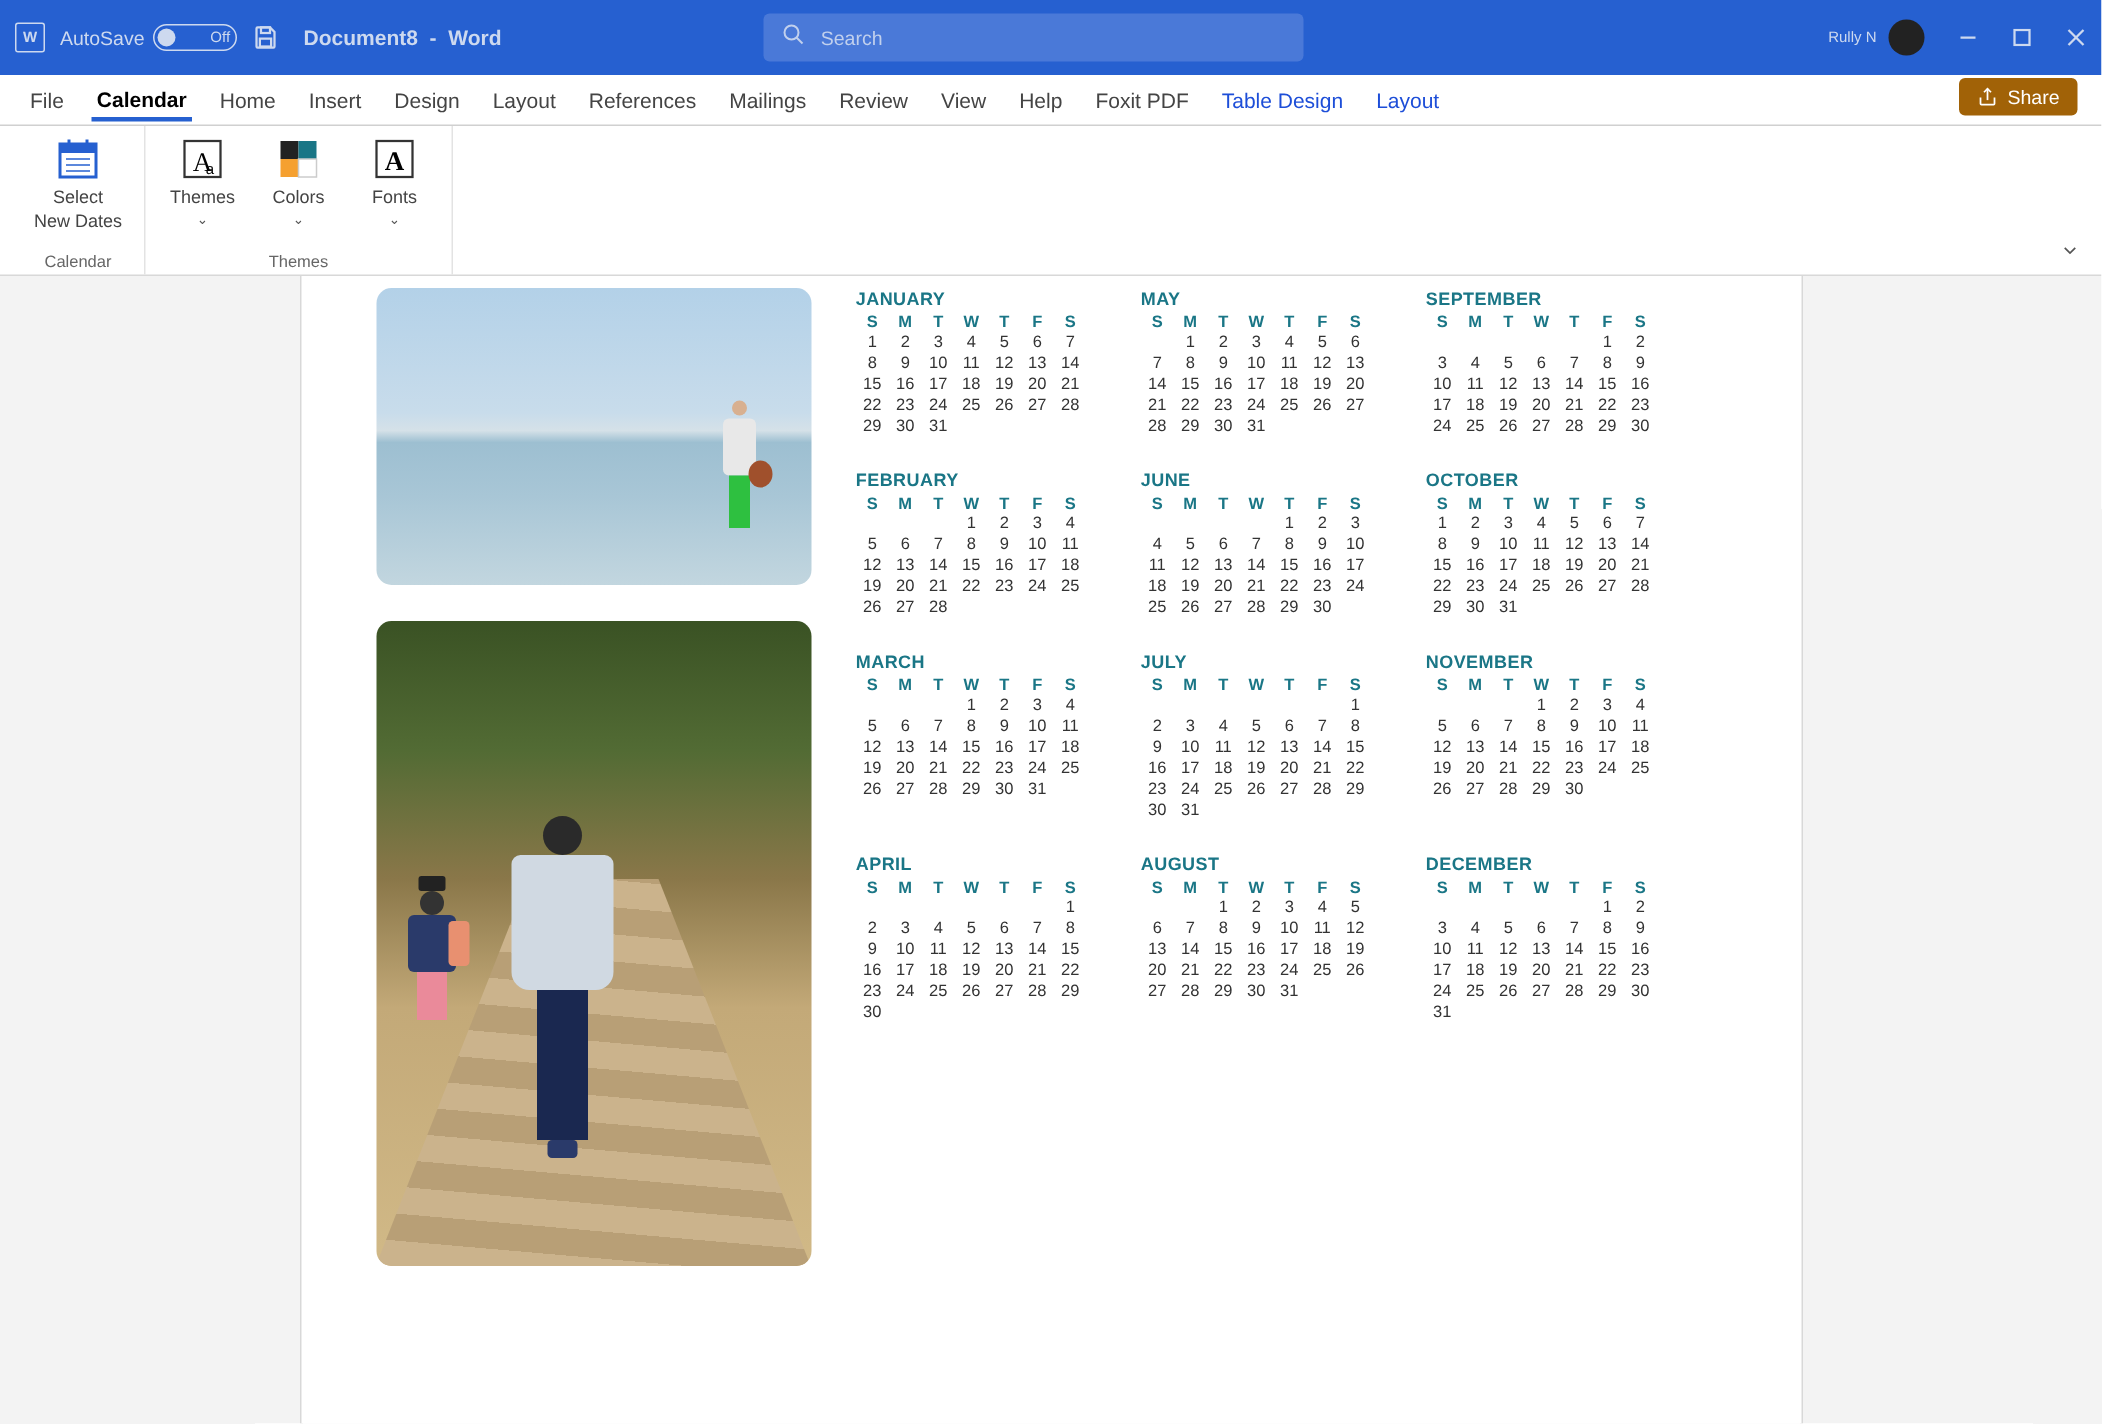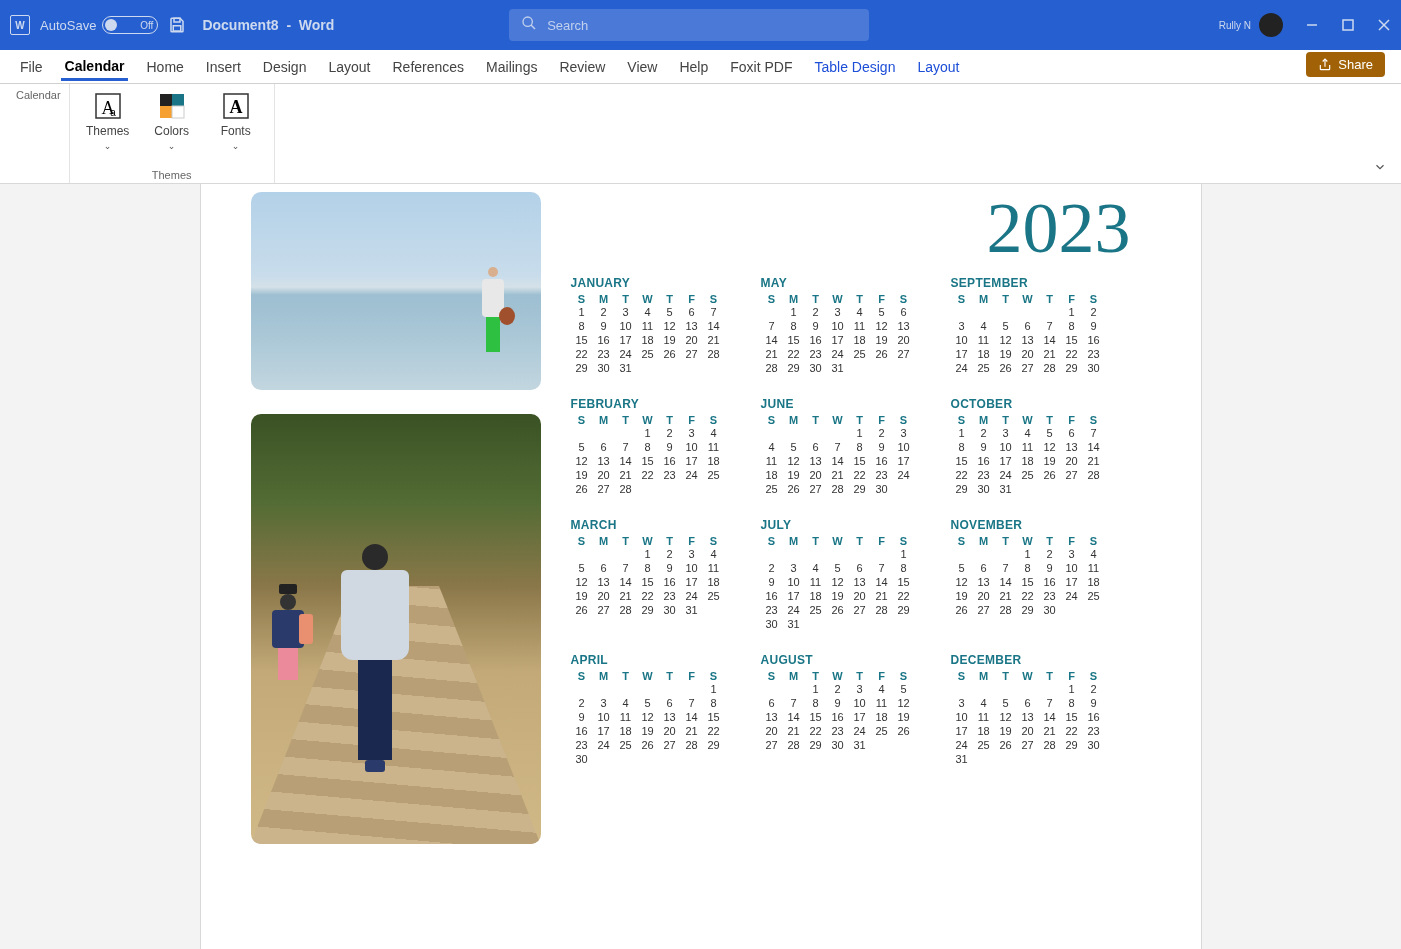--- a/index.html
+++ b/index.html
@@ -148,20 +148,37 @@
         <path d="M4 12v7a1 1 0 001 1h14a1 1 0 001-1v-7"></path>
         <polyline points="16 6 12 2 8 6"></polyline>
         <line x1="12" y1="2" x2="12" y2="15"></line>
       </svg>
     <span>Share</span>
   </div>
 </div>
 
 <div class="ribbon" id="ribbon">
   <div class="ribbon-group">
+      <div class="ribbon-group-items">
+        <div class="ribbon-item wide">
+          <div class="ribbon-icon"><svg viewBox="0 0 32 32">
+              <rect x="4" y="6" width="24" height="22" fill="#fff" stroke="#2660d0" stroke-width="2"></rect>
+              <rect x="4" y="6" width="24" height="6" fill="#2660d0"></rect>
+              <line x1="10" y1="3" x2="10" y2="9" stroke="#2660d0" stroke-width="2"></line>
+              <line x1="22" y1="3" x2="22" y2="9" stroke="#2660d0" stroke-width="2"></line>
+              <g stroke="#2660d0" stroke-width="1">
+                <line x1="8" y1="16" x2="24" y2="16"></line>
+                <line x1="8" y1="20" x2="24" y2="20"></line>
+                <line x1="8" y1="24" x2="24" y2="24"></line>
+              </g>
+            </svg></div>
+          <span>Select</span>
+          <span>New Dates</span>
+        </div>
+      </div>
       <div class="ribbon-group-label">Calendar</div>
     </div>
     <div class="ribbon-group">
       <div class="ribbon-group-items">
         <div class="ribbon-item">
           <div class="ribbon-icon"><svg viewBox="0 0 32 32">
               <rect x="4" y="4" width="24" height="24" fill="#fff" stroke="#333" stroke-width="1.5"></rect>
               <text x="16" y="24" font-size="18" text-anchor="middle" font-family="serif">A</text>
               <text x="21" y="26" font-size="10" text-anchor="middle">a</text>
             </svg></div>
@@ -220,21 +237,20 @@
         <div class="forest-person">
           <div class="fp-head"></div>
           <div class="fp-body"></div>
           <div class="fp-legs"></div>
           <div class="fp-shoe"></div>
         </div>
       </div>
     </div>
 
     <div class="cal-section">
-      <div class="year">2023</div>
       <div class="months-grid" id="months-grid">
           <div class="month">
             <div class="month-name">JANUARY</div>
             <div class="dow-row">
               <span>S</span>
               <span>M</span>
               <span>T</span>
               <span>W</span>
               <span>T</span>
               <span>F</span>

